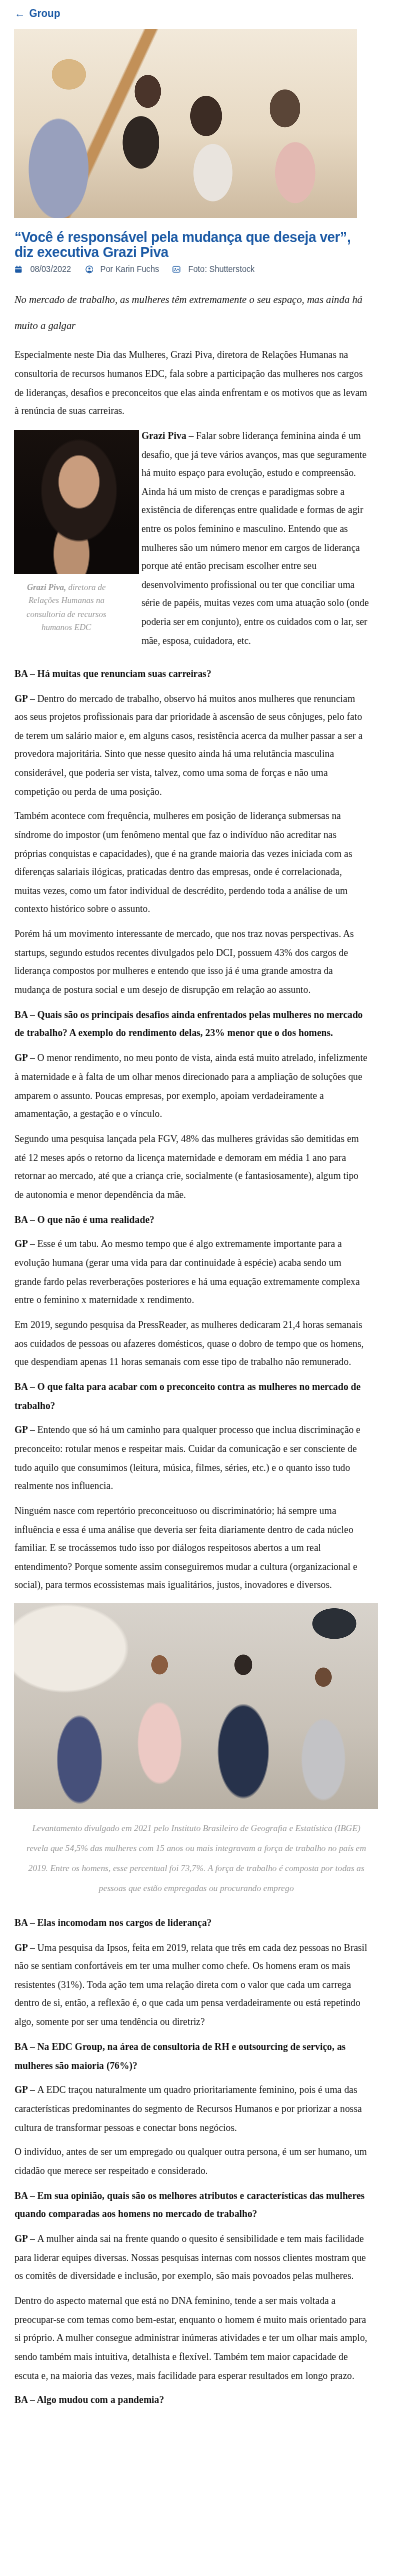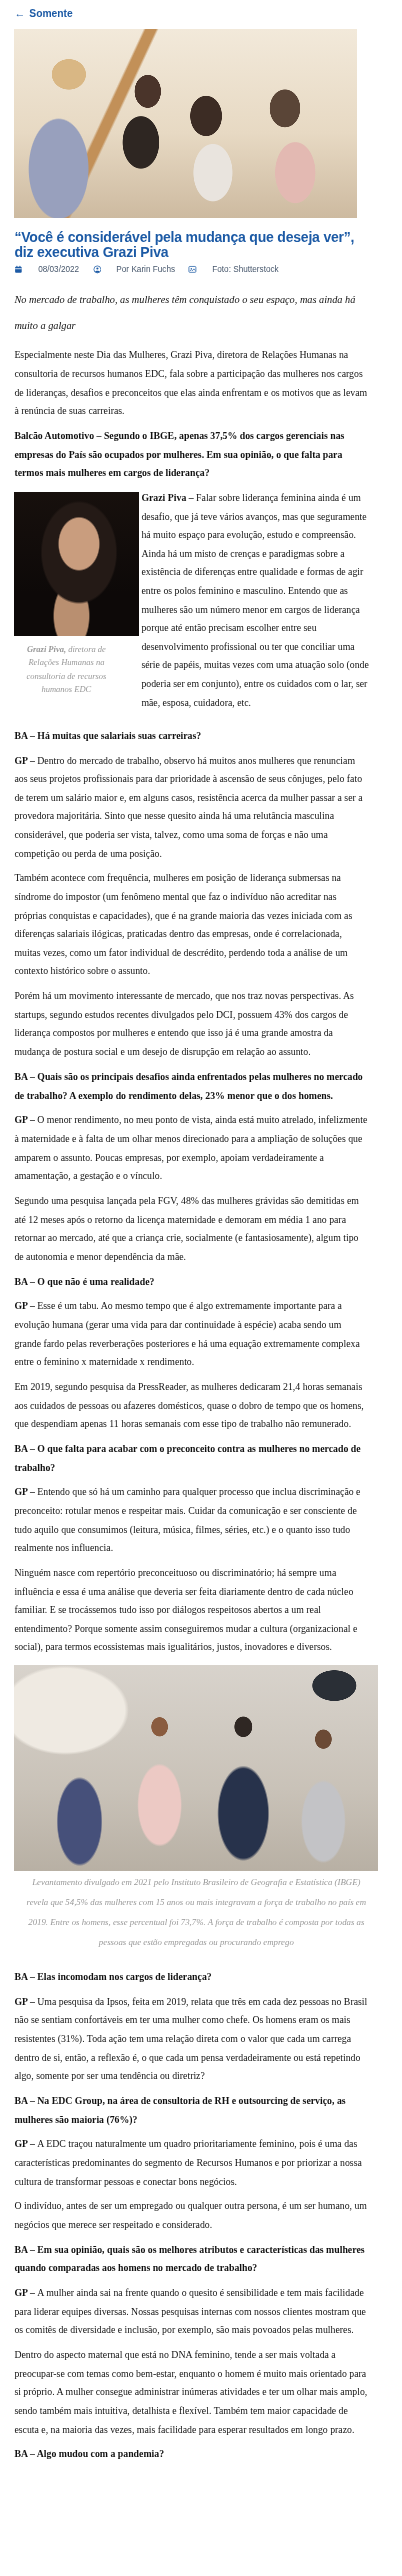--- a/index.html
+++ b/index.html
@@ -22,21 +22,21 @@
       radial-gradient(25px 31px at 79% 42%, #5a4537 0 60%, transparent 62%),
       radial-gradient(33px 50px at 82% 76%, #e3b9b2 0 60%, transparent 62%),
       linear-gradient(115deg, transparent 30%, #c29058 30.6% 33%, transparent 33.6%),
       linear-gradient(180deg,#f2e9da 0%,#e7d9c3 55%,#cdbaa0 100%);}
 
   h1.title{margin:11.3px 0 3.1px;max-width:340px;font-size:14px;line-height:1.12;
     letter-spacing:-0.2px;color:#1c5aa5;font-weight:700;}
 
   .meta{display:flex;align-items:center;gap:13.4px;margin:4.1px 0 0;
     color:#46566b;font-size:8.2px;font-weight:500;}
-  .meta-item{display:inline-flex;align-items:flex-end;gap:15px;}
+  .meta-item{display:inline-flex;align-items:flex-end;gap:7px;}
   .meta-item svg{color:#1c5aa5;flex:0 0 auto;}
 
   .article{font-family:"Liberation Serif",serif;font-size:9.8px;line-height:1.9;}
   .article p{margin:0 0 6.2px;}
   .lede{font-style:italic;font-size:10.3px;line-height:2.55;margin:12.4px 0 7.2px !important;}
   .q{font-weight:700;}
   .a .speaker{font-weight:700;}
 
   figure{margin:0;}
   .portrait-fig{float:left;width:104px;margin:3.1px 23px 9.3px 0;text-align:center;}
@@ -58,36 +58,36 @@
       radial-gradient(103px 72px at 14% 22%, #efeae2 0 58%, transparent 62%),
       radial-gradient(13.4px 15.5px at 18% 36%, #2b2320 0 60%, transparent 64%),
       radial-gradient(37px 72px at 18% 76%, #46507a 0 58%, transparent 62%),
       radial-gradient(13.4px 15.5px at 40% 30%, #8a5c3f 0 60%, transparent 64%),
       radial-gradient(36px 67px at 40% 68%, #ecc9c4 0 58%, transparent 62%),
       radial-gradient(14.4px 16.5px at 63% 30%, #2f2723 0 60%, transparent 64%),
       radial-gradient(42px 77px at 63% 72%, #27324b 0 58%, transparent 62%),
       radial-gradient(13.4px 15.5px at 85% 36%, #6b4a35 0 60%, transparent 64%),
       radial-gradient(36px 67px at 85% 76%, #c3c3c6 0 58%, transparent 62%),
       linear-gradient(180deg,#d8d3cc,#c9c2b8 60%,#b8b0a4);}
-  .wide-cap{margin-top:2px;padding:0 7.2px;text-align:center;color:#999;
+  .wide-cap{margin-top:10px;padding:0 7.2px;text-align:center;color:#999;
     font-style:italic;font-size:8.8px;line-height:2.25;}
 </style>
 </head>
 <body>
 
 <div class="page">
 
   <a href="#" class="back-link">
     <span class="arrow">←</span>
-    <span>Somente</span>
+    <span>Group</span>
   </a>
 
   <div class="img hero-img"></div>
 
-  <h1 class="title">“Você é considerável pela mudança que deseja ver”, diz executiva Grazi Piva</h1>
+  <h1 class="title">“Você é responsável pela mudança que deseja ver”, diz executiva Grazi Piva</h1>
 
   <div class="meta">
     <span class="meta-item">
       <svg width="8.8" height="8.8" viewBox="0 0 24 24" aria-hidden="true">
         <rect x="3" y="5" width="18" height="16" rx="2.5" fill="currentColor"></rect>
         <rect x="3" y="9.2" width="18" height="2.2" fill="#ffffff"></rect>
         <rect x="6.6" y="2" width="2.6" height="5" rx="1" fill="currentColor"></rect>
         <rect x="14.8" y="2" width="2.6" height="5" rx="1" fill="currentColor"></rect>
       </svg>
       <span>08/03/2022</span>
@@ -105,36 +105,35 @@
         <rect x="2.5" y="4" width="19" height="16" rx="2.5" fill="none" stroke="currentColor" stroke-width="2"></rect>
         <circle cx="9" cy="10" r="1.8" fill="currentColor"></circle>
         <path d="M5 16.5l4-4 3 3 4-5 3.5 4.5" fill="none" stroke="currentColor" stroke-width="2"></path>
       </svg>
       <span>Foto: Shutterstock</span>
     </span>
   </div>
 
   <div class="article">
 
-    <p class="lede">No mercado de trabalho, as mulheres têm conquistado o seu espaço, mas ainda há muito a galgar</p>
+    <p class="lede">No mercado de trabalho, as mulheres têm extremamente o seu espaço, mas ainda há muito a galgar</p>
 
     <p>Especialmente neste Dia das Mulheres, Grazi Piva, diretora de Relações Humanas na consultoria de recursos humanos EDC, fala sobre a participação das mulheres nos cargos de lideranças, desafios e preconceitos que elas ainda enfrentam e os motivos que as levam à renúncia de suas carreiras.</p>
 
-    <p class="q">Balcão Automotivo – Segundo o IBGE, apenas 37,5% dos cargos gerenciais nas empresas do País são ocupados por mulheres. Em sua opinião, o que falta para termos mais mulheres em cargos de liderança?</p>
 
     <figure class="portrait-fig">
       <div class="img portrait-img"></div>
       <figcaption><em class="cap-bold">Grazi Piva,</em><em> diretora de Relações Humanas na consultoria de recursos humanos EDC</em></figcaption>
     </figure>
 
     <p class="a"><strong class="speaker">Grazi Piva – </strong><span>Falar sobre liderança feminina ainda é um desafio, que já teve vários avanços, mas que seguramente há muito espaço para evolução, estudo e compreensão. Ainda há um misto de crenças e paradigmas sobre a existência de diferenças entre qualidade e formas de agir entre os polos feminino e masculino. Entendo que as mulheres são um número menor em cargos de liderança porque até então precisam escolher entre seu desenvolvimento profissional ou ter que conciliar uma série de papéis, muitas vezes com uma atuação solo (onde poderia ser em conjunto), entre os cuidados com o lar, ser mãe, esposa, cuidadora, etc.</span></p>
 
     <div class="clear"></div>
 
-    <p class="q">BA – Há muitas que salariais suas carreiras?</p>
+    <p class="q">BA – Há muitas que renunciam suas carreiras?</p>
     <p class="a"><strong class="speaker">GP – </strong><span>Dentro do mercado de trabalho, observo há muitos anos mulheres que renunciam aos seus projetos profissionais para dar prioridade à ascensão de seus cônjuges, pelo fato de terem um salário maior e, em alguns casos, resistência acerca da mulher passar a ser a provedora majoritária. Sinto que nesse quesito ainda há uma relutância masculina considerável, que poderia ser vista, talvez, como uma soma de forças e não uma competição ou perda de uma posição.</span></p>
     <p>Também acontece com frequência, mulheres em posição de liderança submersas na síndrome do impostor (um fenômeno mental que faz o indivíduo não acreditar nas próprias conquistas e capacidades), que é na grande maioria das vezes iniciada com as diferenças salariais ilógicas, praticadas dentro das empresas, onde é correlacionada, muitas vezes, como um fator individual de descrédito, perdendo toda a análise de um contexto histórico sobre o assunto.</p>
     <p>Porém há um movimento interessante de mercado, que nos traz novas perspectivas. As startups, segundo estudos recentes divulgados pelo DCI, possuem 43% dos cargos de liderança compostos por mulheres e entendo que isso já é uma grande amostra da mudança de postura social e um desejo de disrupção em relação ao assunto.</p>
 
     <p class="q">BA – Quais são os principais desafios ainda enfrentados pelas mulheres no mercado de trabalho? A exemplo do rendimento delas, 23% menor que o dos homens.</p>
     <p class="a"><strong class="speaker">GP – </strong><span>O menor rendimento, no meu ponto de vista, ainda está muito atrelado, infelizmente à maternidade e à falta de um olhar menos direcionado para a ampliação de soluções que amparem o assunto. Poucas empresas, por exemplo, apoiam verdadeiramente a amamentação, a gestação e o vínculo.</span></p>
     <p>Segundo uma pesquisa lançada pela FGV, 48% das mulheres grávidas são demitidas em até 12 meses após o retorno da licença maternidade e demoram em média 1 ano para retornar ao mercado, até que a criança crie, socialmente (e fantasiosamente), algum tipo de autonomia e menor dependência da mãe.</p>
 
     <p class="q">BA – O que não é uma realidade?</p>
     <p class="a"><strong class="speaker">GP – </strong><span>Esse é um tabu. Ao mesmo tempo que é algo extremamente importante para a evolução humana (gerar uma vida para dar continuidade à espécie) acaba sendo um grande fardo pelas reverberações posteriores e há uma equação extremamente complexa entre o feminino x maternidade x rendimento.</span></p>
@@ -147,21 +146,21 @@
     <figure class="wide-fig">
       <div class="img group-img"></div>
       <figcaption class="wide-cap">Levantamento divulgado em 2021 pelo Instituto Brasileiro de Geografia e Estatística (IBGE) revela que 54,5% das mulheres com 15 anos ou mais integravam a força de trabalho no país em 2019. Entre os homens, esse percentual foi 73,7%. A força de trabalho é composta por todas as pessoas que estão empregadas ou procurando emprego</figcaption>
     </figure>
 
     <p class="q">BA – Elas incomodam nos cargos de liderança?</p>
     <p class="a"><strong class="speaker">GP – </strong><span>Uma pesquisa da Ipsos, feita em 2019, relata que três em cada dez pessoas no Brasil não se sentiam confortáveis em ter uma mulher como chefe. Os homens eram os mais resistentes (31%). Toda ação tem uma relação direta com o valor que cada um carrega dentro de si, então, a reflexão é, o que cada um pensa verdadeiramente ou está repetindo algo, somente por ser uma tendência ou diretriz?</span></p>
 
     <p class="q">BA – Na EDC Group, na área de consultoria de RH e outsourcing de serviço, as mulheres são maioria (76%)?</p>
     <p class="a"><strong class="speaker">GP – </strong><span>A EDC traçou naturalmente um quadro prioritariamente feminino, pois é uma das características predominantes do segmento de Recursos Humanos e por priorizar a nossa cultura de transformar pessoas e conectar bons negócios.</span></p>
-    <p>O indivíduo, antes de ser um empregado ou qualquer outra persona, é um ser humano, um negócios que merece ser respeitado e considerado.</p>
+    <p>O indivíduo, antes de ser um empregado ou qualquer outra persona, é um ser humano, um cidadão que merece ser respeitado e considerado.</p>
 
     <p class="q">BA – Em sua opinião, quais são os melhores atributos e características das mulheres quando comparadas aos homens no mercado de trabalho?</p>
     <p class="a"><strong class="speaker">GP – </strong><span>A mulher ainda sai na frente quando o quesito é sensibilidade e tem mais facilidade para liderar equipes diversas. Nossas pesquisas internas com nossos clientes mostram que os comitês de diversidade e inclusão, por exemplo, são mais povoados pelas mulheres.</span></p>
     <p>Dentro do aspecto maternal que está no DNA feminino, tende a ser mais voltada a preocupar-se com temas como bem-estar, enquanto o homem é muito mais orientado para si próprio. A mulher consegue administrar inúmeras atividades e ter um olhar mais amplo, sendo também mais intuitiva, detalhista e flexível. Também tem maior capacidade de escuta e, na maioria das vezes, mais facilidade para esperar resultados em longo prazo.</p>
 
     <p class="q">BA – Algo mudou com a pandemia?</p>
 
   </div>
 </div>
 

